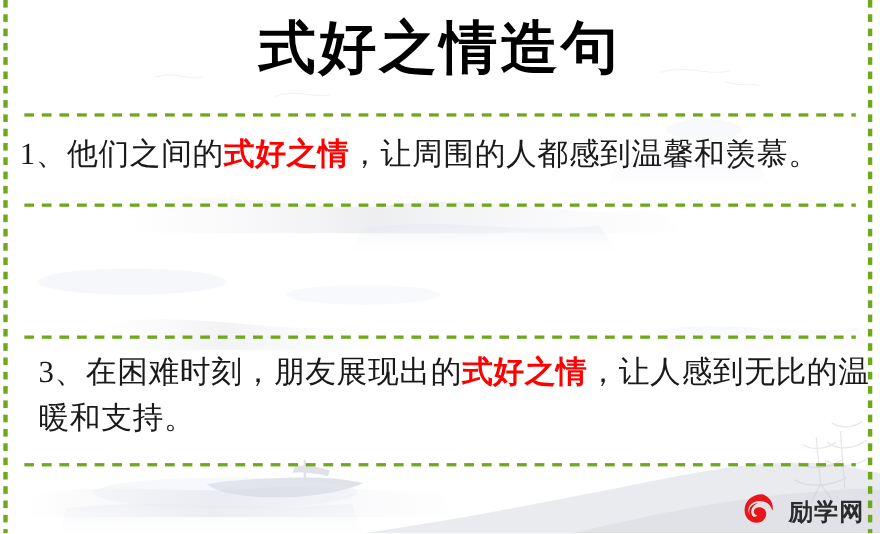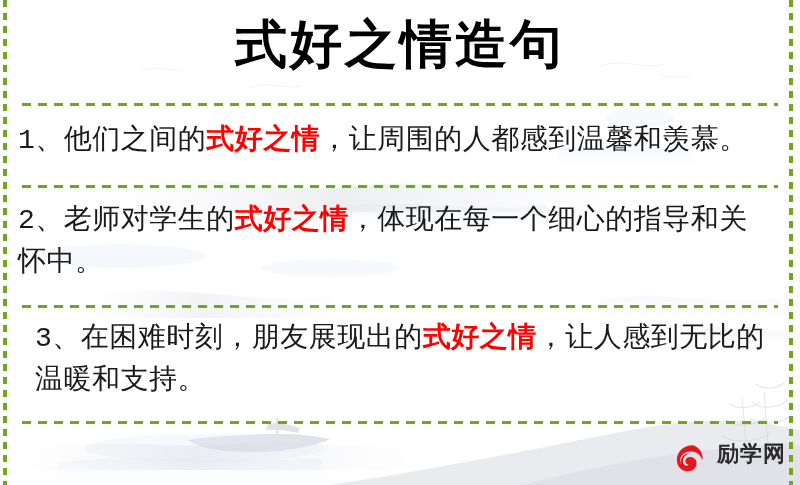--- a/index.html
+++ b/index.html
@@ -73,21 +73,21 @@
     line-height: 1.25;
     z-index: 4;
     white-space: nowrap;
   }
 
   
   .sentence {
     position: absolute;
     left: 18px;
     width: 756px;
-    font-family: Liberation Mono, monospace;
+    font-family: Liberation Serif, serif;
     font-size: 28px;
     line-height: 42px;
     color: #1a1a1a;
     z-index: 4;
     letter-spacing: 0.5px;
   }
   .sentence .kw {
     color: #FF0000;
     font-weight: 700;
   }
@@ -96,21 +96,21 @@
   #s2 { top: 200px; }
   #s3 { top: 318px; margin-left: 17px; }
 
   
   .logo {
     position: absolute;
     right: 14px;
     bottom: 8px;
     height: 34px;
     display: flex;
-    align-items: flex-start;
+    align-items: flex-end;
     gap: 12px;
     z-index: 5;
   }
   .logo-mark {
     width: 30px;
     height: 30px;
     display: block;
   }
   .logo-text {
     font-family: "Liberation Sans", "DejaVu Sans", sans-serif;
@@ -197,23 +197,20 @@
   <div class="h-dash" style="top:185px;"></div>
   <div class="h-dash" style="top:305px;"></div>
   <div class="h-dash" style="top:421px;"></div>
 
   <div class="title">式好之情造句</div>
 
   <div class="sentence" id="s1">
     <span>1、</span><span>他们之间的</span><span class="kw">式好之情</span><span>，让周围的人都感到温馨和羡慕。</span>
   </div>
 
-  <div class="sentence" id="s2">
-    <span>2、</span><span>老师对学生的</span><span class="kw">式好之情</span><span>，体现在每一个细心的指导和关怀中。</span>
-  </div>
 
   <div class="sentence" id="s3">
     <span>3、</span><span>在困难时刻，朋友展现出的</span><span class="kw">式好之情</span><span>，让人感到无比的温暖和支持。</span>
   </div>
 
   <div class="logo">
     <svg class="logo-mark" viewBox="0 0 64 64" aria-hidden="true">
       <path d="M38 5 C 18 5, 4 19, 4 36 C 4 50, 14 60, 27 60 C 38 60, 46 53, 46 43
                C 46 35, 40 30, 32 30 C 26 30, 22 34, 22 39 C 22 43, 25 46, 29 46
                C 25 50, 19 49, 15 45 C 10 40, 10 31, 16 25 C 23 18, 35 16, 46 21

